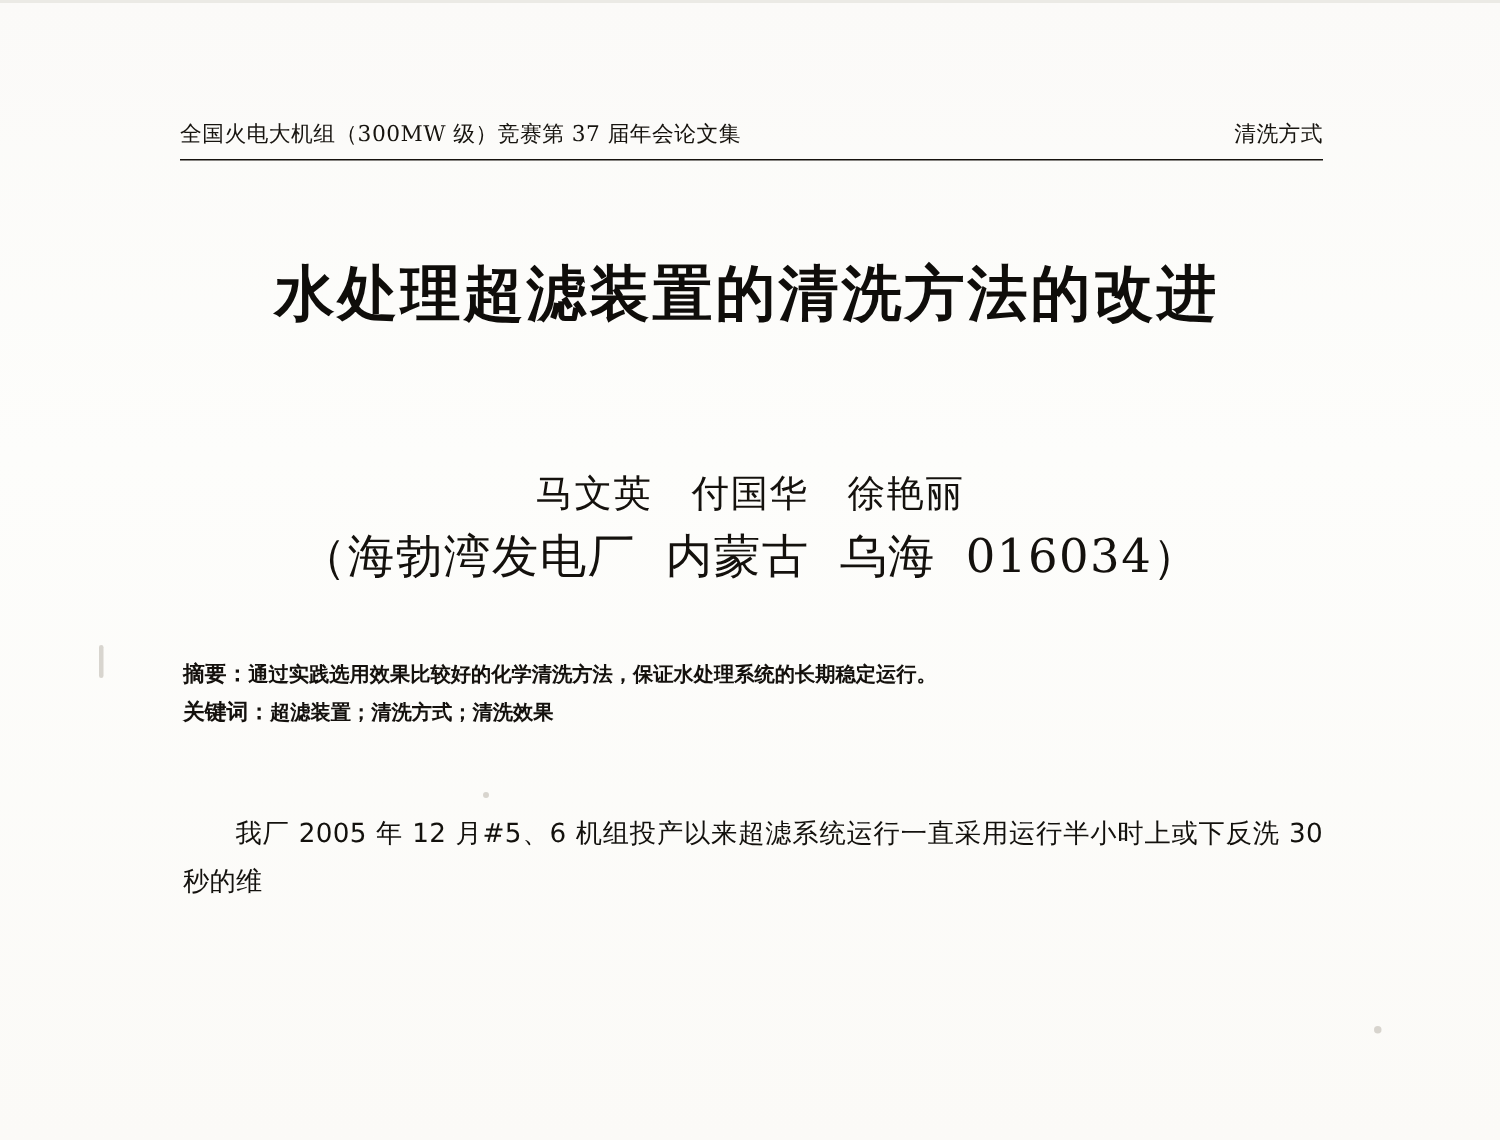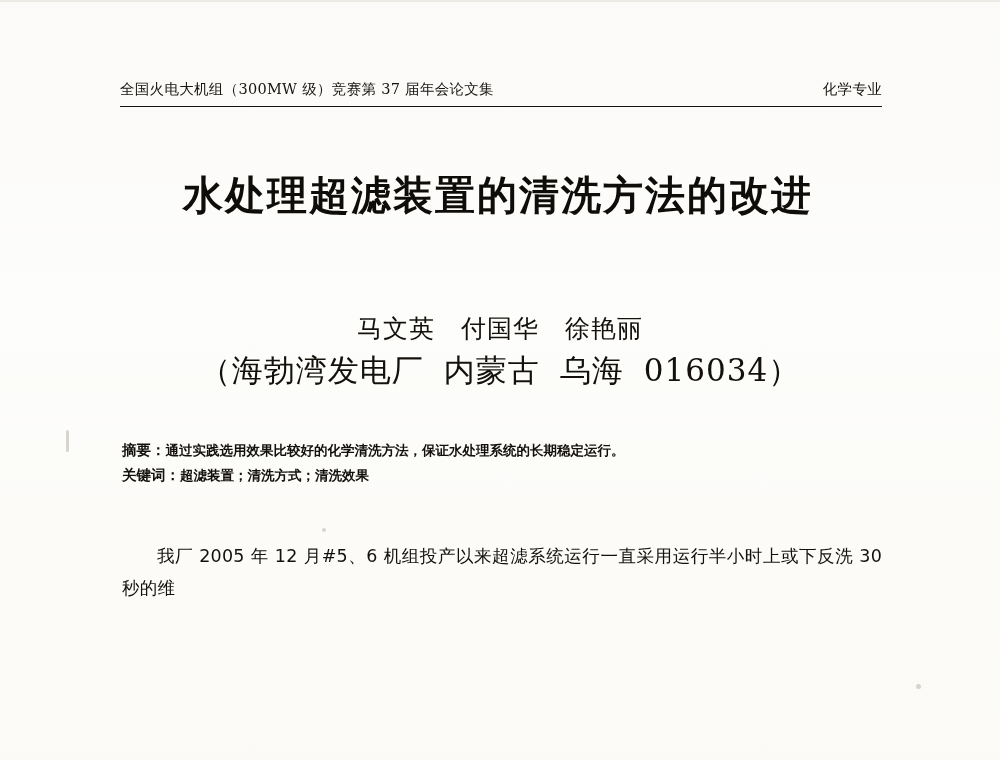--- a/index.html
+++ b/index.html
@@ -141,21 +141,21 @@
     background: #cfcac2;
   }
 </style>
 </head>
 <body>
 
 <div class="page">
 
   <div class="runhead">
     <div class="left">全国火电大机组（300MW 级）竞赛第 37 届年会论文集</div>
-    <div class="right">化学专业</div>
+    <div class="right">清洗方式</div>
   </div>
   <div class="rule"></div>
 
   <div class="title">水处理超滤装置的清洗方法的改进</div>
 
   <div class="authors">
     <span>马文英</span><span class="gap"></span><span>付国华</span><span class="gap"></span><span>徐艳丽</span>
   </div>
 
   <div class="affil">

